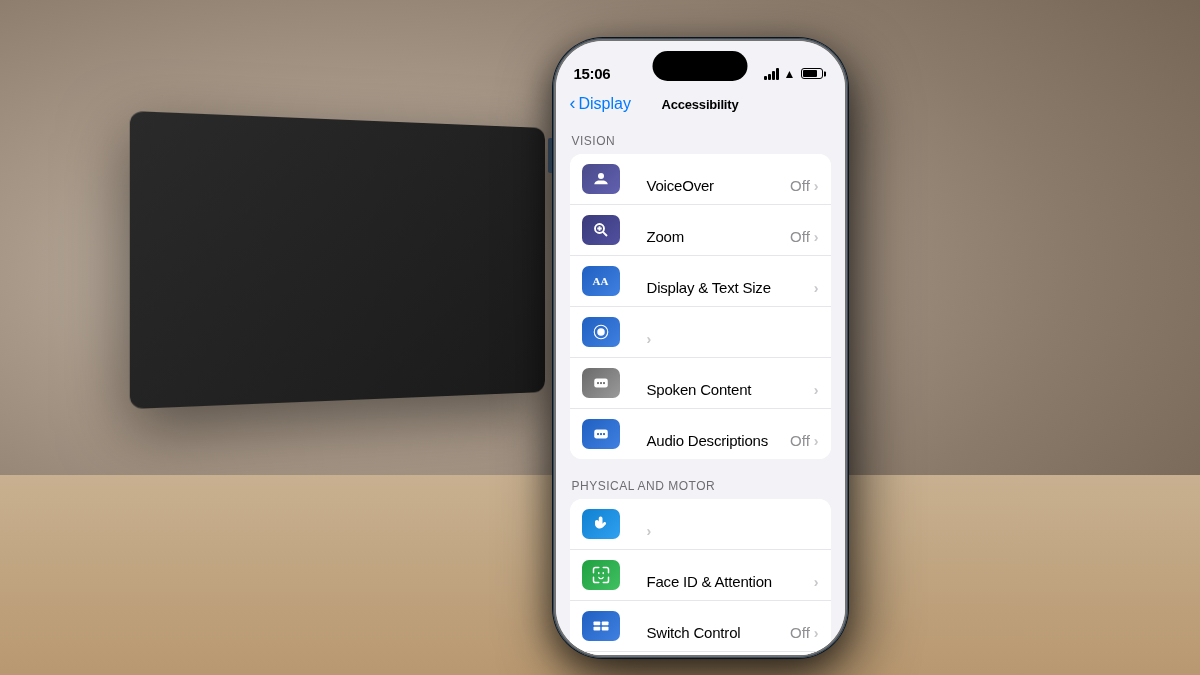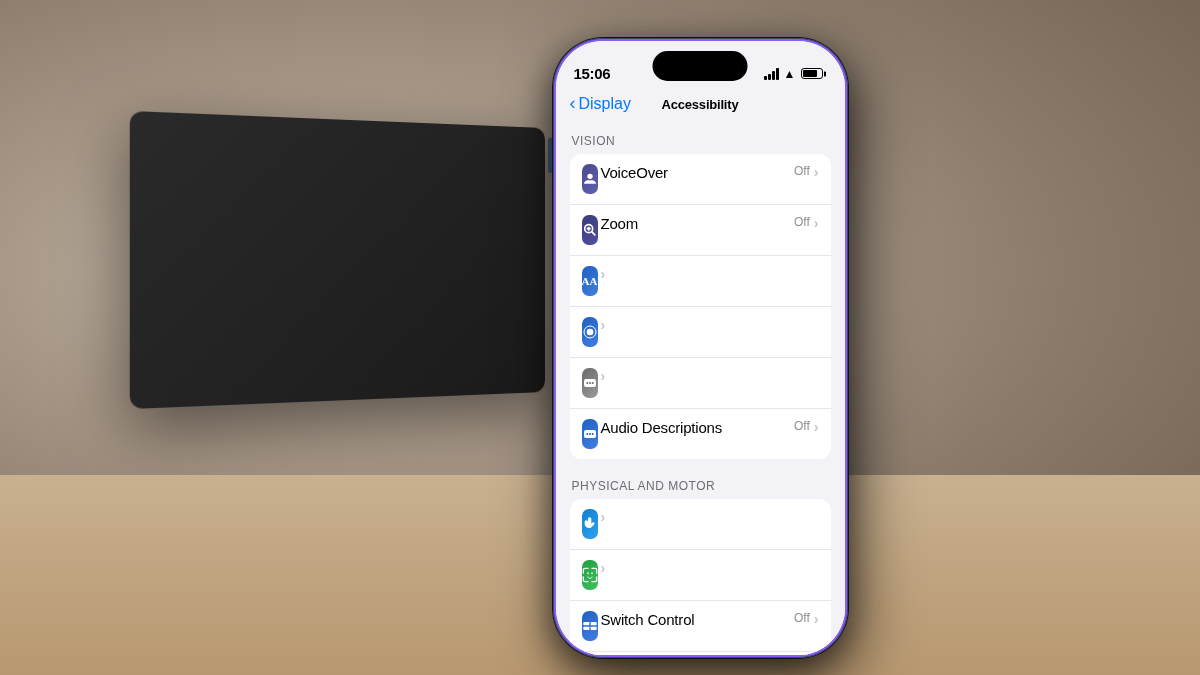--- a/index.html
+++ b/index.html
@@ -48,21 +48,21 @@
     .phone-container {
       position: relative;
       z-index: 10;
       margin-left: 200px;
       margin-top: 20px;
     }
 
     .phone {
       width: 295px;
       height: 620px;
-      background: #8b5cf6;
+      background: #737373;
       border-radius: 50px;
       padding: 3px;
       box-shadow:
         0 0 0 1px #0a1520,
         inset 0 0 0 1px #3a4a5a,
         8px 20px 60px rgba(0,0,0,0.7),
         -4px 10px 30px rgba(0,0,0,0.4);
       position: relative;
     }
 
@@ -227,53 +227,53 @@
 
     .settings-group {
       background: #fff;
       border-radius: 12px;
       margin: 0 14px 6px;
       overflow: hidden;
     }
 
     .settings-row {
       display: flex;
-      align-items: flex-start;
+      align-items: flex-end;
       padding: 10px 12px;
       border-bottom: 0.5px solid #e5e5ea;
       background: #fff;
       min-height: 44px;
       cursor: pointer;
     }
 
     .settings-row:last-child {
       border-bottom: none;
     }
 
     .row-icon {
-      width: 16px;
+      width: 38px;
       height: 30px;
       border-radius: 7px;
-      margin-right: 3px;
+      margin-right: 27px;
       display: flex;
       align-items: center;
       justify-content: center;
       flex-shrink: 0;
       font-size: 16px;
     }
 
     .row-label {
       flex: 1;
       font-size: 15px;
       color: #000;
       letter-spacing: -0.2px;
     }
 
     .row-value {
-      font-size: 12px;
+      font-size: 15px;
       color: #8e8e93;
       margin-right: 4px;
     }
 
     .row-chevron {
       color: #c7c7cc;
       font-size: 14px;
       font-weight: 600;
     }
 
@@ -351,20 +351,21 @@
                 <line x1="10" y1="7" x2="10" y2="13"></line>
               </svg>
             </div>
             <span class="row-label">Zoom</span>
             <span class="row-value">Off</span>
             <span class="row-chevron">›</span>
           </div>
 
           <div class="settings-row">
             <div class="row-icon icon-display" style="font-size:11px; font-weight:700; color:white; font-family:serif;">AA</div>
+            <span class="row-label">Display &amp; Text Size</span>
             <span class="row-chevron">›</span>
           </div>
 
           <div class="settings-row">
             <div class="row-icon icon-motion">
               <svg width="18" height="18" viewBox="0 0 24 24" fill="none" stroke="white" stroke-width="2">
                 <circle cx="12" cy="12" r="4" fill="white"></circle>
                 <circle cx="12" cy="12" r="9" stroke="white" stroke-width="1.5"></circle>
               </svg>
             </div>
@@ -373,20 +374,21 @@
 
           <div class="settings-row">
             <div class="row-icon icon-spoken">
               <svg width="18" height="18" viewBox="0 0 24 24" fill="white">
                 <rect x="3" y="6" width="18" height="12" rx="3" fill="white"></rect>
                 <circle cx="8" cy="12" r="1.5" fill="#6a6a6a"></circle>
                 <circle cx="12" cy="12" r="1.5" fill="#6a6a6a"></circle>
                 <circle cx="16" cy="12" r="1.5" fill="#6a6a6a"></circle>
               </svg>
             </div>
+            <span class="row-label">Spoken Content</span>
             <span class="row-chevron">›</span>
           </div>
 
           <div class="settings-row">
             <div class="row-icon icon-audio">
               <svg width="18" height="18" viewBox="0 0 24 24" fill="white">
                 <rect x="3" y="6" width="18" height="12" rx="3" fill="white"></rect>
                 <circle cx="8" cy="12" r="1.5" fill="#2060c0"></circle>
                 <circle cx="12" cy="12" r="1.5" fill="#2060c0"></circle>
                 <circle cx="16" cy="12" r="1.5" fill="#2060c0"></circle>
@@ -416,20 +418,21 @@
               <svg width="18" height="18" viewBox="0 0 24 24" fill="none" stroke="white" stroke-width="2" stroke-linecap="round">
                 <path d="M9 2H4.5A2.5 2.5 0 0 0 2 4.5V9"></path>
                 <path d="M15 2h4.5A2.5 2.5 0 0 1 22 4.5V9"></path>
                 <path d="M9 22H4.5A2.5 2.5 0 0 1 2 19.5V15"></path>
                 <path d="M15 22h4.5a2.5 2.5 0 0 0 2.5-2.5V15"></path>
                 <path d="M9 9v1" stroke-width="2"></path>
                 <path d="M15 9v1" stroke-width="2"></path>
                 <path d="M9 15c.5 1.5 1.5 2 3 2s2.5-.5 3-2" stroke-width="1.5"></path>
               </svg>
             </div>
+            <span class="row-label">Face ID &amp; Attention</span>
             <span class="row-chevron">›</span>
           </div>
 
           <div class="settings-row">
             <div class="row-icon icon-switch">
               <svg width="18" height="18" viewBox="0 0 24 24" fill="white">
                 <rect x="2" y="6" width="9" height="5" rx="1" fill="white"></rect>
                 <rect x="13" y="6" width="9" height="5" rx="1" fill="white"></rect>
                 <rect x="2" y="13" width="9" height="5" rx="1" fill="white"></rect>
                 <rect x="13" y="13" width="9" height="5" rx="1" fill="white"></rect>

